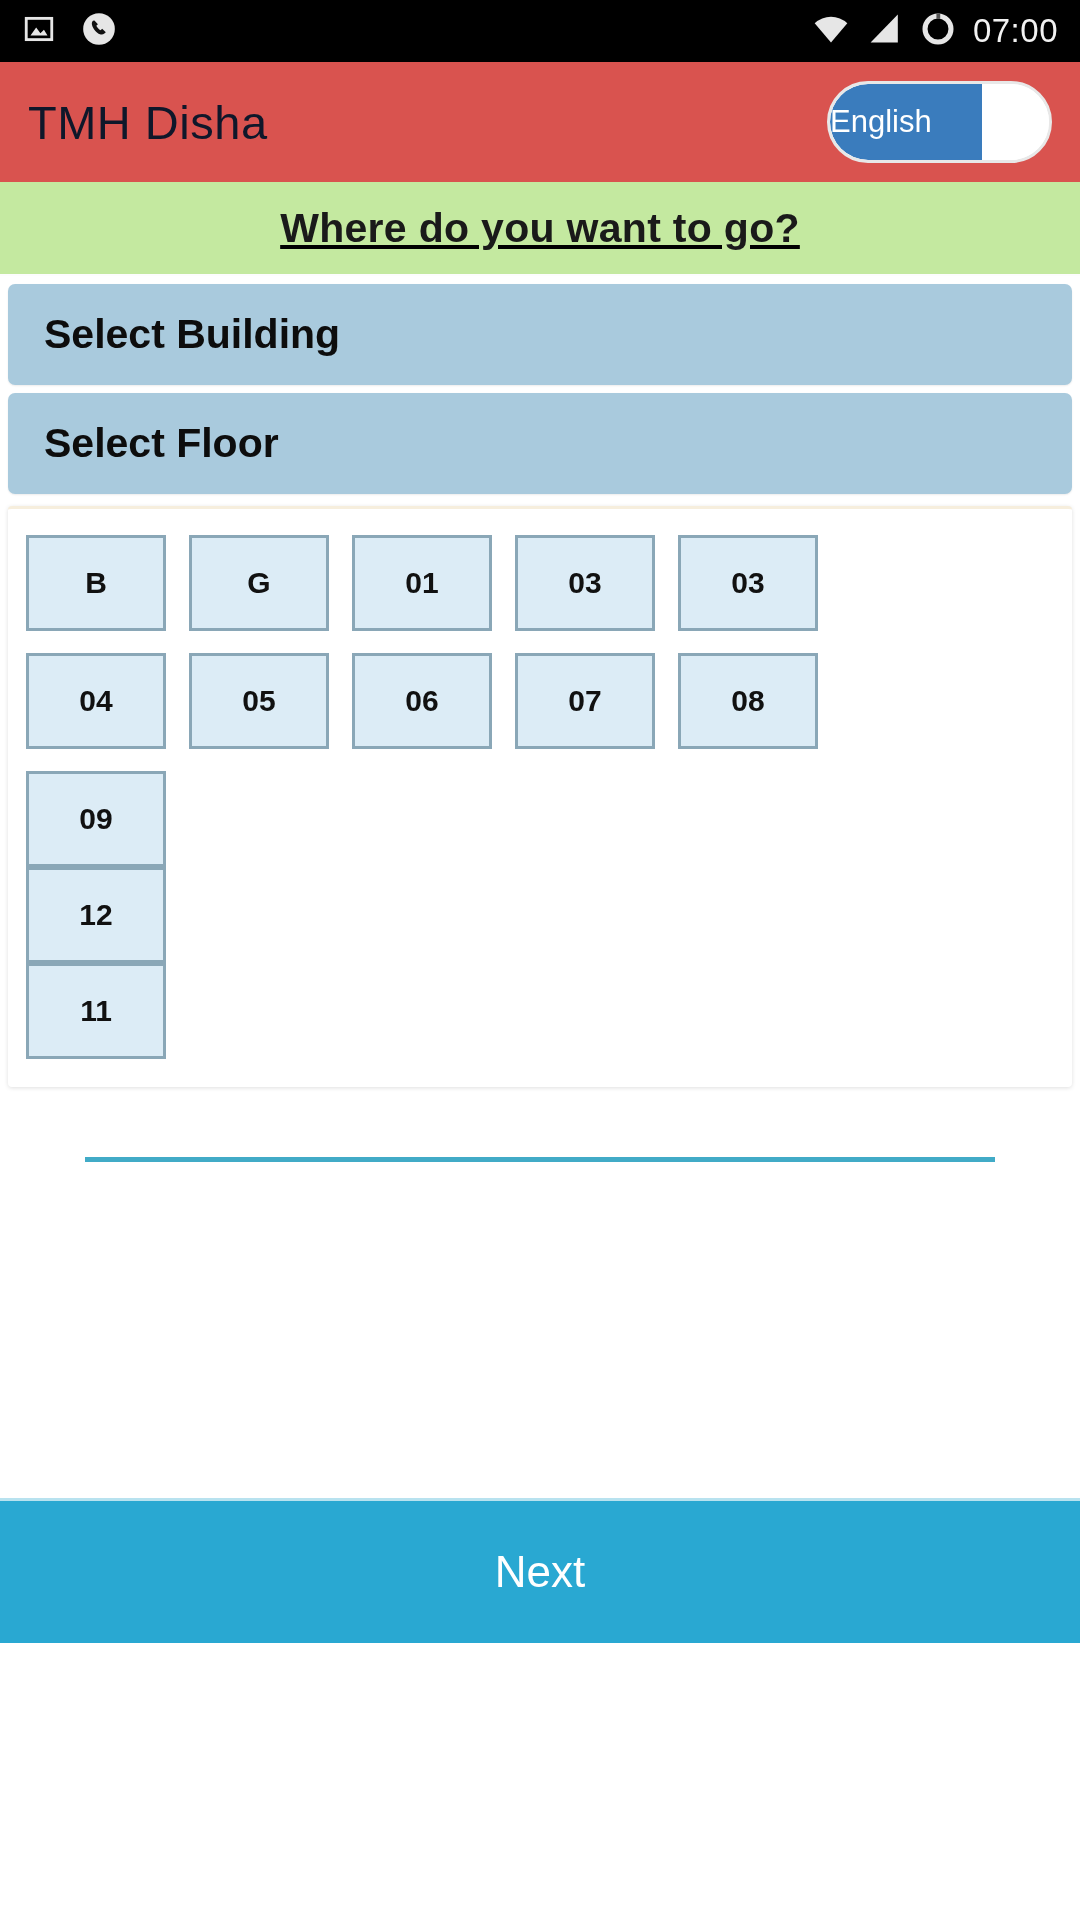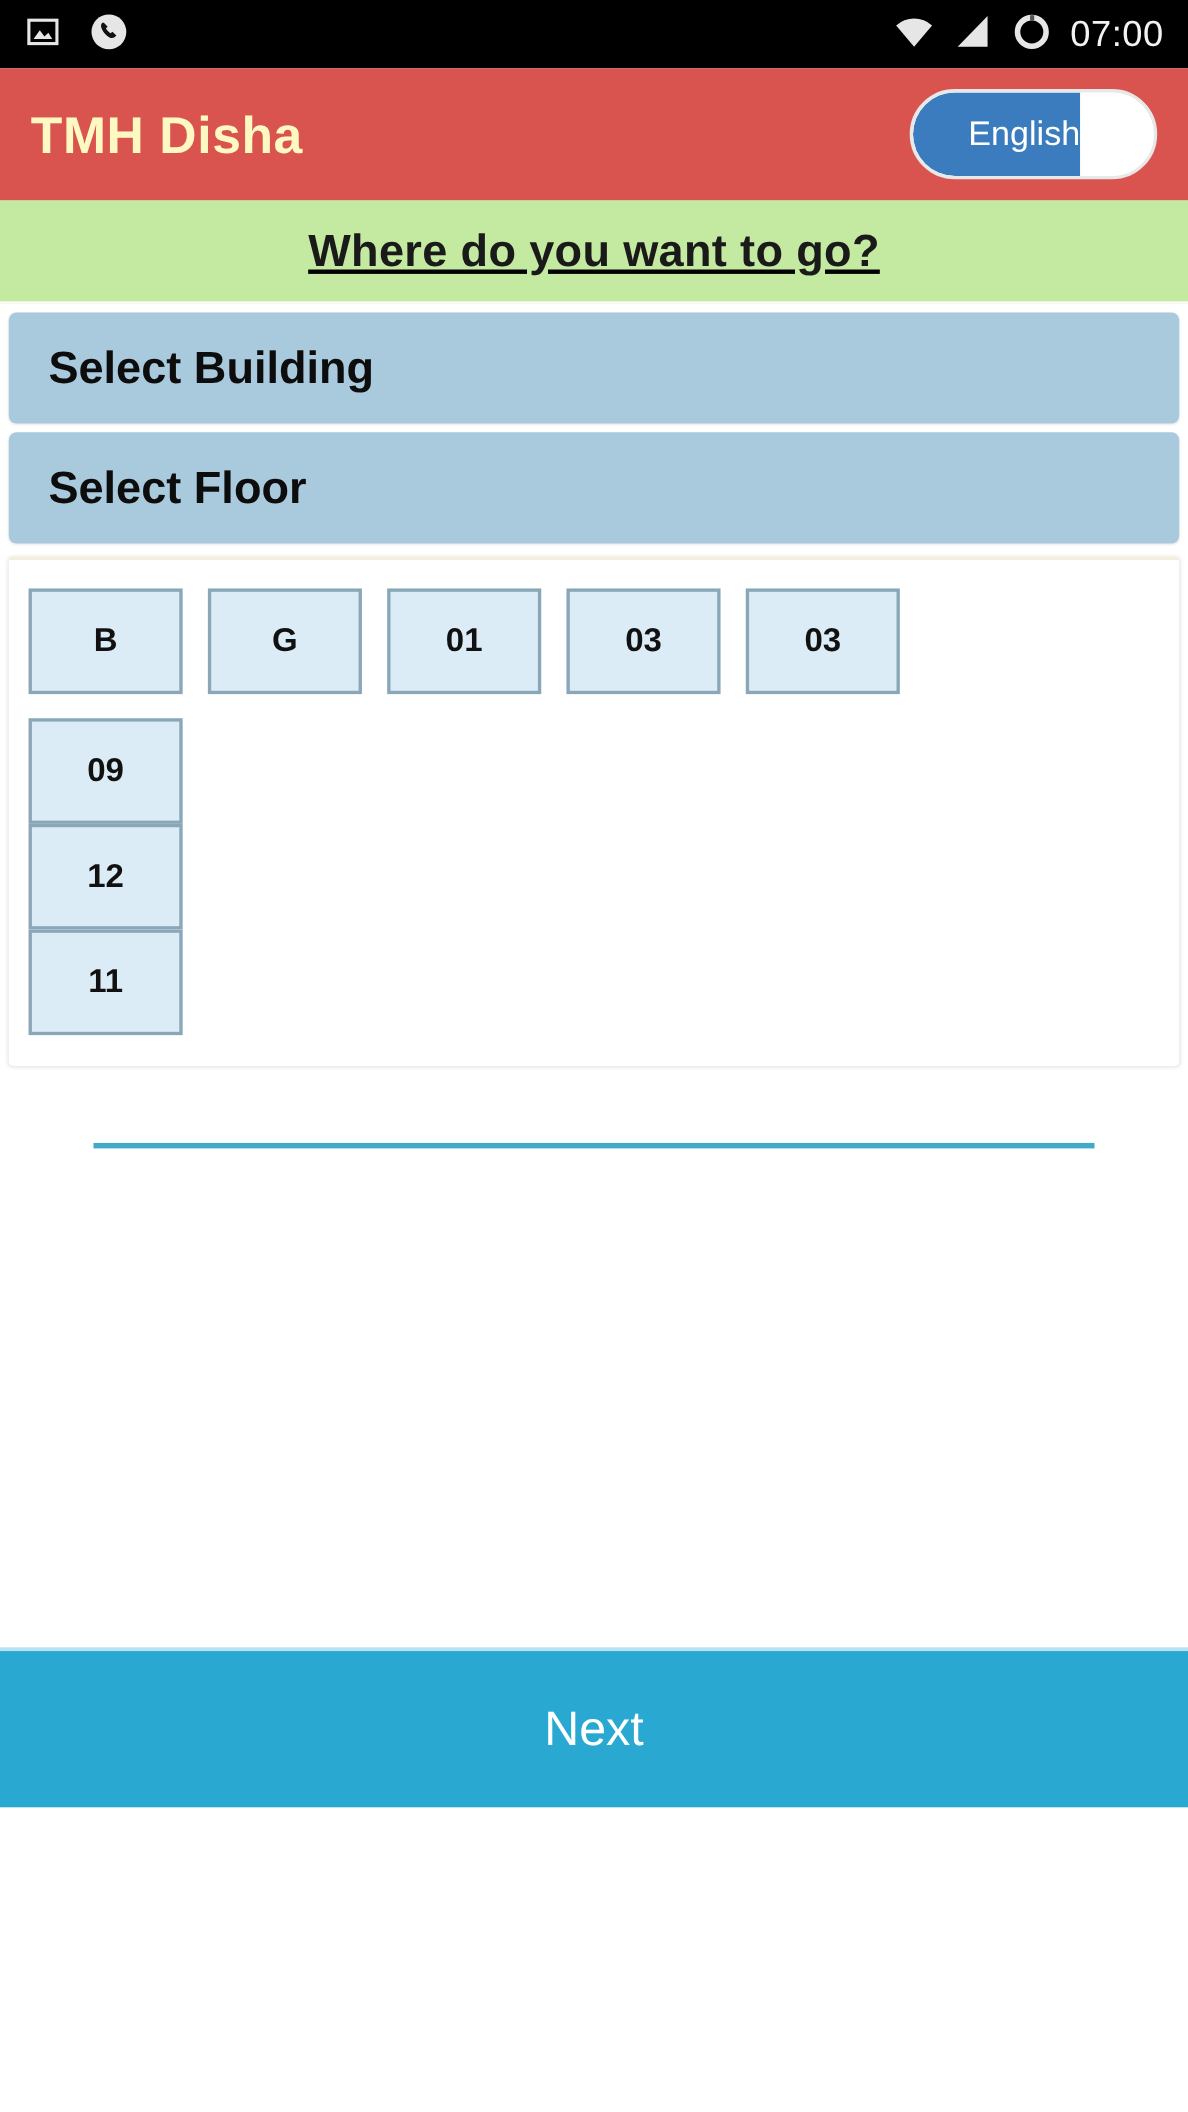--- a/index.html
+++ b/index.html
@@ -33,38 +33,38 @@
 
   
   .appbar {
     height:120px; background:#d9534f;
     display:flex; align-items:center;
     padding:0 28px;
     flex:0 0 auto;
     position:relative;
   }
   .app-title {
-    color:#fef9c3; font-size:47px; font-weight:700;
+    color:#0f172a; font-size:47px; font-weight:400;
     letter-spacing:0.5px;
   }
   .lang-toggle {
     margin-left:auto;
     width:225px; height:82px;
     border-radius:41px;
     background:#ffffff;
     border:3px solid #e8e8e8;
     display:flex; align-items:center;
     overflow:hidden;
     position:relative;
   }
   .lang-on {
     width:152px; height:100%;
     background:#3a7cbd;
     border-radius:41px 0 0 41px;
-    display:flex; align-items:center; justify-content:flex-end;
+    display:flex; align-items:center; justify-content:flex-start;
   }
   .lang-label { color:#ffffff; font-size:31px; }
   .lang-knob { flex:1; height:100%; background:#ffffff; }
 
   
   .question-band {
     background:#c4e9a0;
     min-height:94px;
     display:flex; align-items:center; justify-content:center;
     flex:0 0 auto;
@@ -222,20 +222,37 @@
         </div>
       <div class="floor-tile">
           <span class="floor-tile-label">03</span>
         </div>
       <div class="floor-tile">
           <span class="floor-tile-label">03</span>
         </div>
     </div>
     <div class="grid-row">
       <div class="floor-tile">
+          <span class="floor-tile-label">04</span>
+        </div>
+      <div class="floor-tile">
+          <span class="floor-tile-label">05</span>
+        </div>
+      <div class="floor-tile">
+          <span class="floor-tile-label">06</span>
+        </div>
+      <div class="floor-tile">
+          <span class="floor-tile-label">07</span>
+        </div>
+      <div class="floor-tile">
+          <span class="floor-tile-label">08</span>
+        </div>
+    </div>
+    <div class="grid-row">
+      <div class="floor-tile">
           <span class="floor-tile-label">09</span>
         </div>
       <div class="floor-tile">
           <span class="floor-tile-label">12</span>
         </div>
       <div class="floor-tile">
           <span class="floor-tile-label">11</span>
         </div>
     </div>
   </div>

